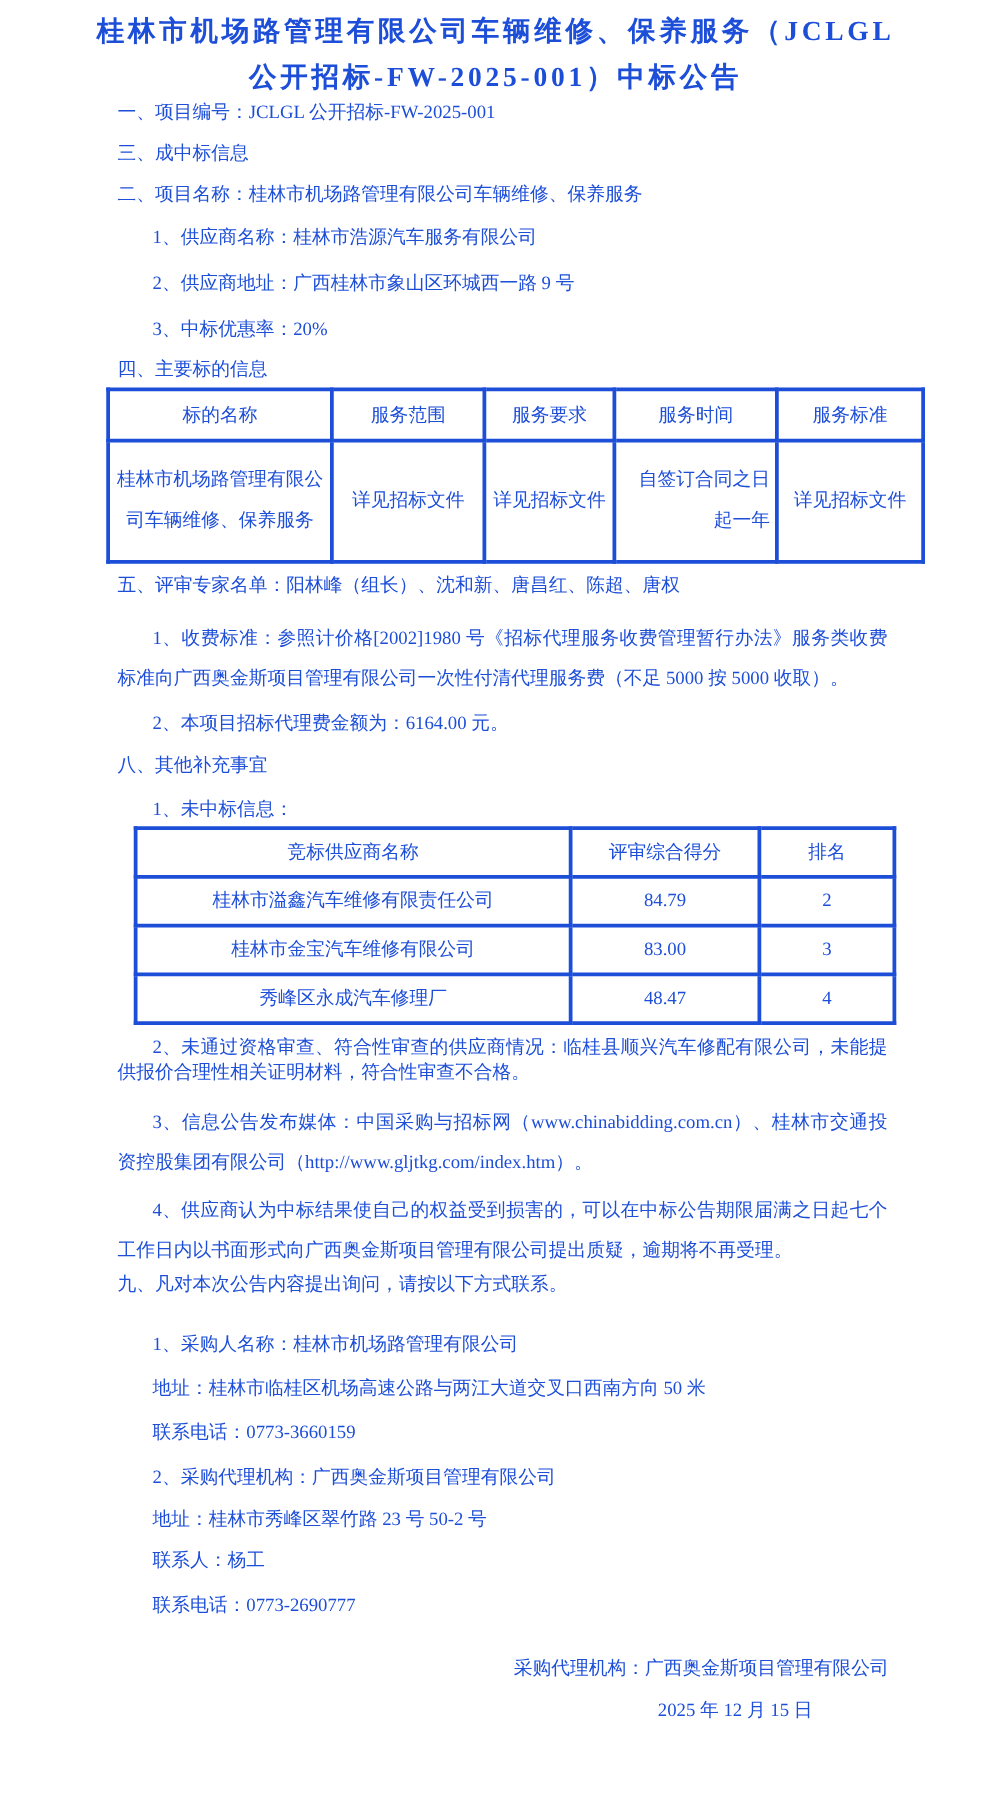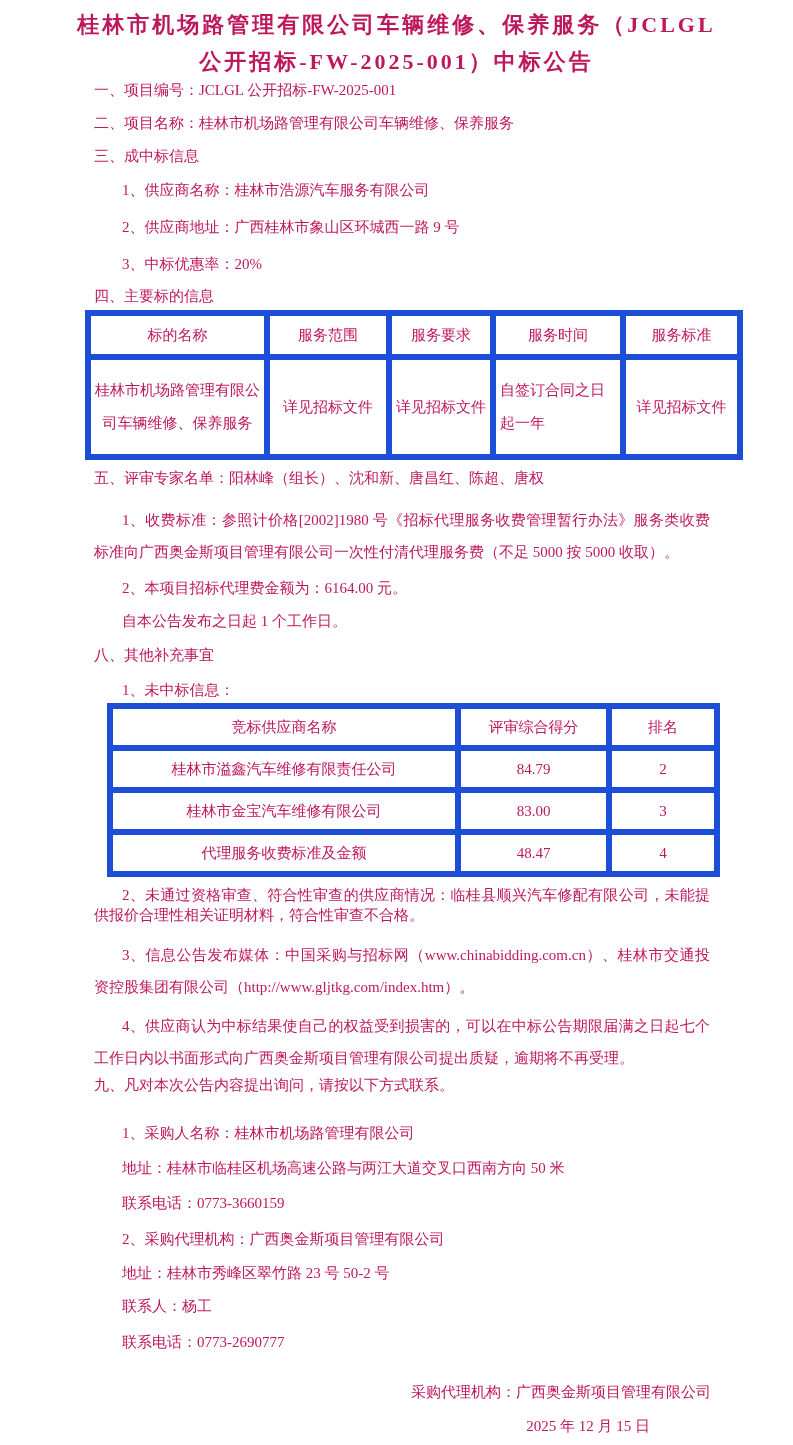--- a/index.html
+++ b/index.html
@@ -1,21 +1,21 @@
 <!DOCTYPE html>
 <html lang="zh"><head>
 <meta charset="utf-8">
 <style>
   html, body { margin: 0; padding: 0; background: #ffffff; }
   .page {
     position: relative;
     width: 793px;
     height: 1445px;
     background: #ffffff;
-    color: #be185d;
+    color: #1d4ed8;
     font-family: "Liberation Serif", "DejaVu Serif", serif;
     font-size: 15px;
     overflow: hidden;
     box-sizing: border-box;
   }
   .title {
     margin: 6px 40px 0 40px;
     text-align: center;
     font-size: 22px;
     font-weight: bold;
@@ -37,54 +37,54 @@
     text-align: justify;
   }
   .lh32 { line-height: 32px; }
   .lh20 { line-height: 20px; }
   table {
     border-collapse: collapse;
     table-layout: fixed;
     font-size: 15px;
   }
   td {
-    border: 6px solid #1d4ed8;
+    border: 3px solid #1d4ed8;
     text-align: center;
     vertical-align: middle;
     padding: 0;
     overflow: hidden;
   }
   .t1 { margin: 4px 0 0 85px; width: 652px; }
   .t1 .hrow td { height: 38px; }
   .t1 .drow td { height: 94px; line-height: 33px; }
-  .t1 .cell-left { text-align: left; padding: 0 4px; }
+  .t1 .cell-left { text-align: right; padding: 0 4px; }
   .t2 { margin: 3px 0 0 107px; width: 607px; }
   .t2 td { height: 36px; line-height: 19px; }
   .f1 { text-align: right; margin: 30px 82px 0 0; line-height: 20px; font-family: Liberation Serif, serif; }
   .f2 { text-align: right; margin: 14px 143px 0 0; line-height: 20px; }
 </style>
 </head>
 <body>
 
 <div class="page">
 
   <div class="title">
     <div>桂林市机场路管理有限公司车辆维修、保养服务（JCLGL</div>
     <div>公开招标-FW-2025-001）中标公告</div>
   </div>
 
   <div class="ln" style="margin-top:0">
     <span class="b">一、项目编号：</span><span>JCLGL 公开招标-FW-2025-001</span>
   </div>
 
+  <div class="ln b" style="margin-top:13px">三、成中标信息</div>
+
   <div class="ln" style="margin-top:13px">
     <span class="b">二、项目名称：</span><span>桂林市机场路管理有限公司车辆维修、保养服务</span>
   </div>
-
-  <div class="ln b" style="margin-top:13px">三、成中标信息</div>
 
   <div class="ln ind" style="margin-top:14px">1、供应商名称：桂林市浩源汽车服务有限公司</div>
   <div class="ln ind" style="margin-top:17px">2、供应商地址：广西桂林市象山区环城西一路 9 号</div>
   <div class="ln ind" style="margin-top:17px">3、中标优惠率：20%</div>
 
   <div class="ln b" style="margin-top:12px">四、主要标的信息</div>
 
   <table class="t1">
     <colgroup>
       <col style="width:179px">
@@ -117,21 +117,20 @@
 
 
   <p class="jpara lh32" style="margin:16px 83px 0 94px">
     <span class="b">1、收费标准：</span><span>参照计价格[2002]1980 号《招标代理服务收费管理暂行办法》服务类收费标准向广西奥金斯项目管理有限公司一次性付清代理服务费（不足 5000 按 5000 收取）。</span>
   </p>
 
   <div class="ln ind" style="margin-top:10px">
     <span class="b">2、本项目招标代理费金额为：</span><span>6164.00 元。</span>
   </div>
 
-  <div class="ln ind" style="margin-top:13px">自本公告发布之日起 1 个工作日。</div>
 
   <div class="ln b" style="margin-top:14px">八、其他补充事宜</div>
 
   <div class="ln ind b" style="margin-top:15px">1、未中标信息：</div>
 
   <table class="t2">
     <colgroup>
       <col style="width:348px">
         <col style="width:151px">
         <col style="width:108px">
@@ -146,21 +145,21 @@
       <td>桂林市溢鑫汽车维修有限责任公司</td>
       <td>84.79</td>
       <td>2</td>
     </tr>
     <tr>
       <td>桂林市金宝汽车维修有限公司</td>
       <td>83.00</td>
       <td>3</td>
     </tr>
     <tr>
-      <td>代理服务收费标准及金额</td>
+      <td>秀峰区永成汽车修理厂</td>
       <td>48.47</td>
       <td>4</td>
     </tr>
   </tbody>
     </table>
 
   <p class="jpara lh20" style="margin:8px 83px 0 94px">
     <span class="b">2、未通过资格审查、符合性审查的供应商情况：</span><span>临桂县顺兴汽车修配有限公司，未能提供报价合理性相关证明材料，符合性审查不合格。</span>
   </p>
 

